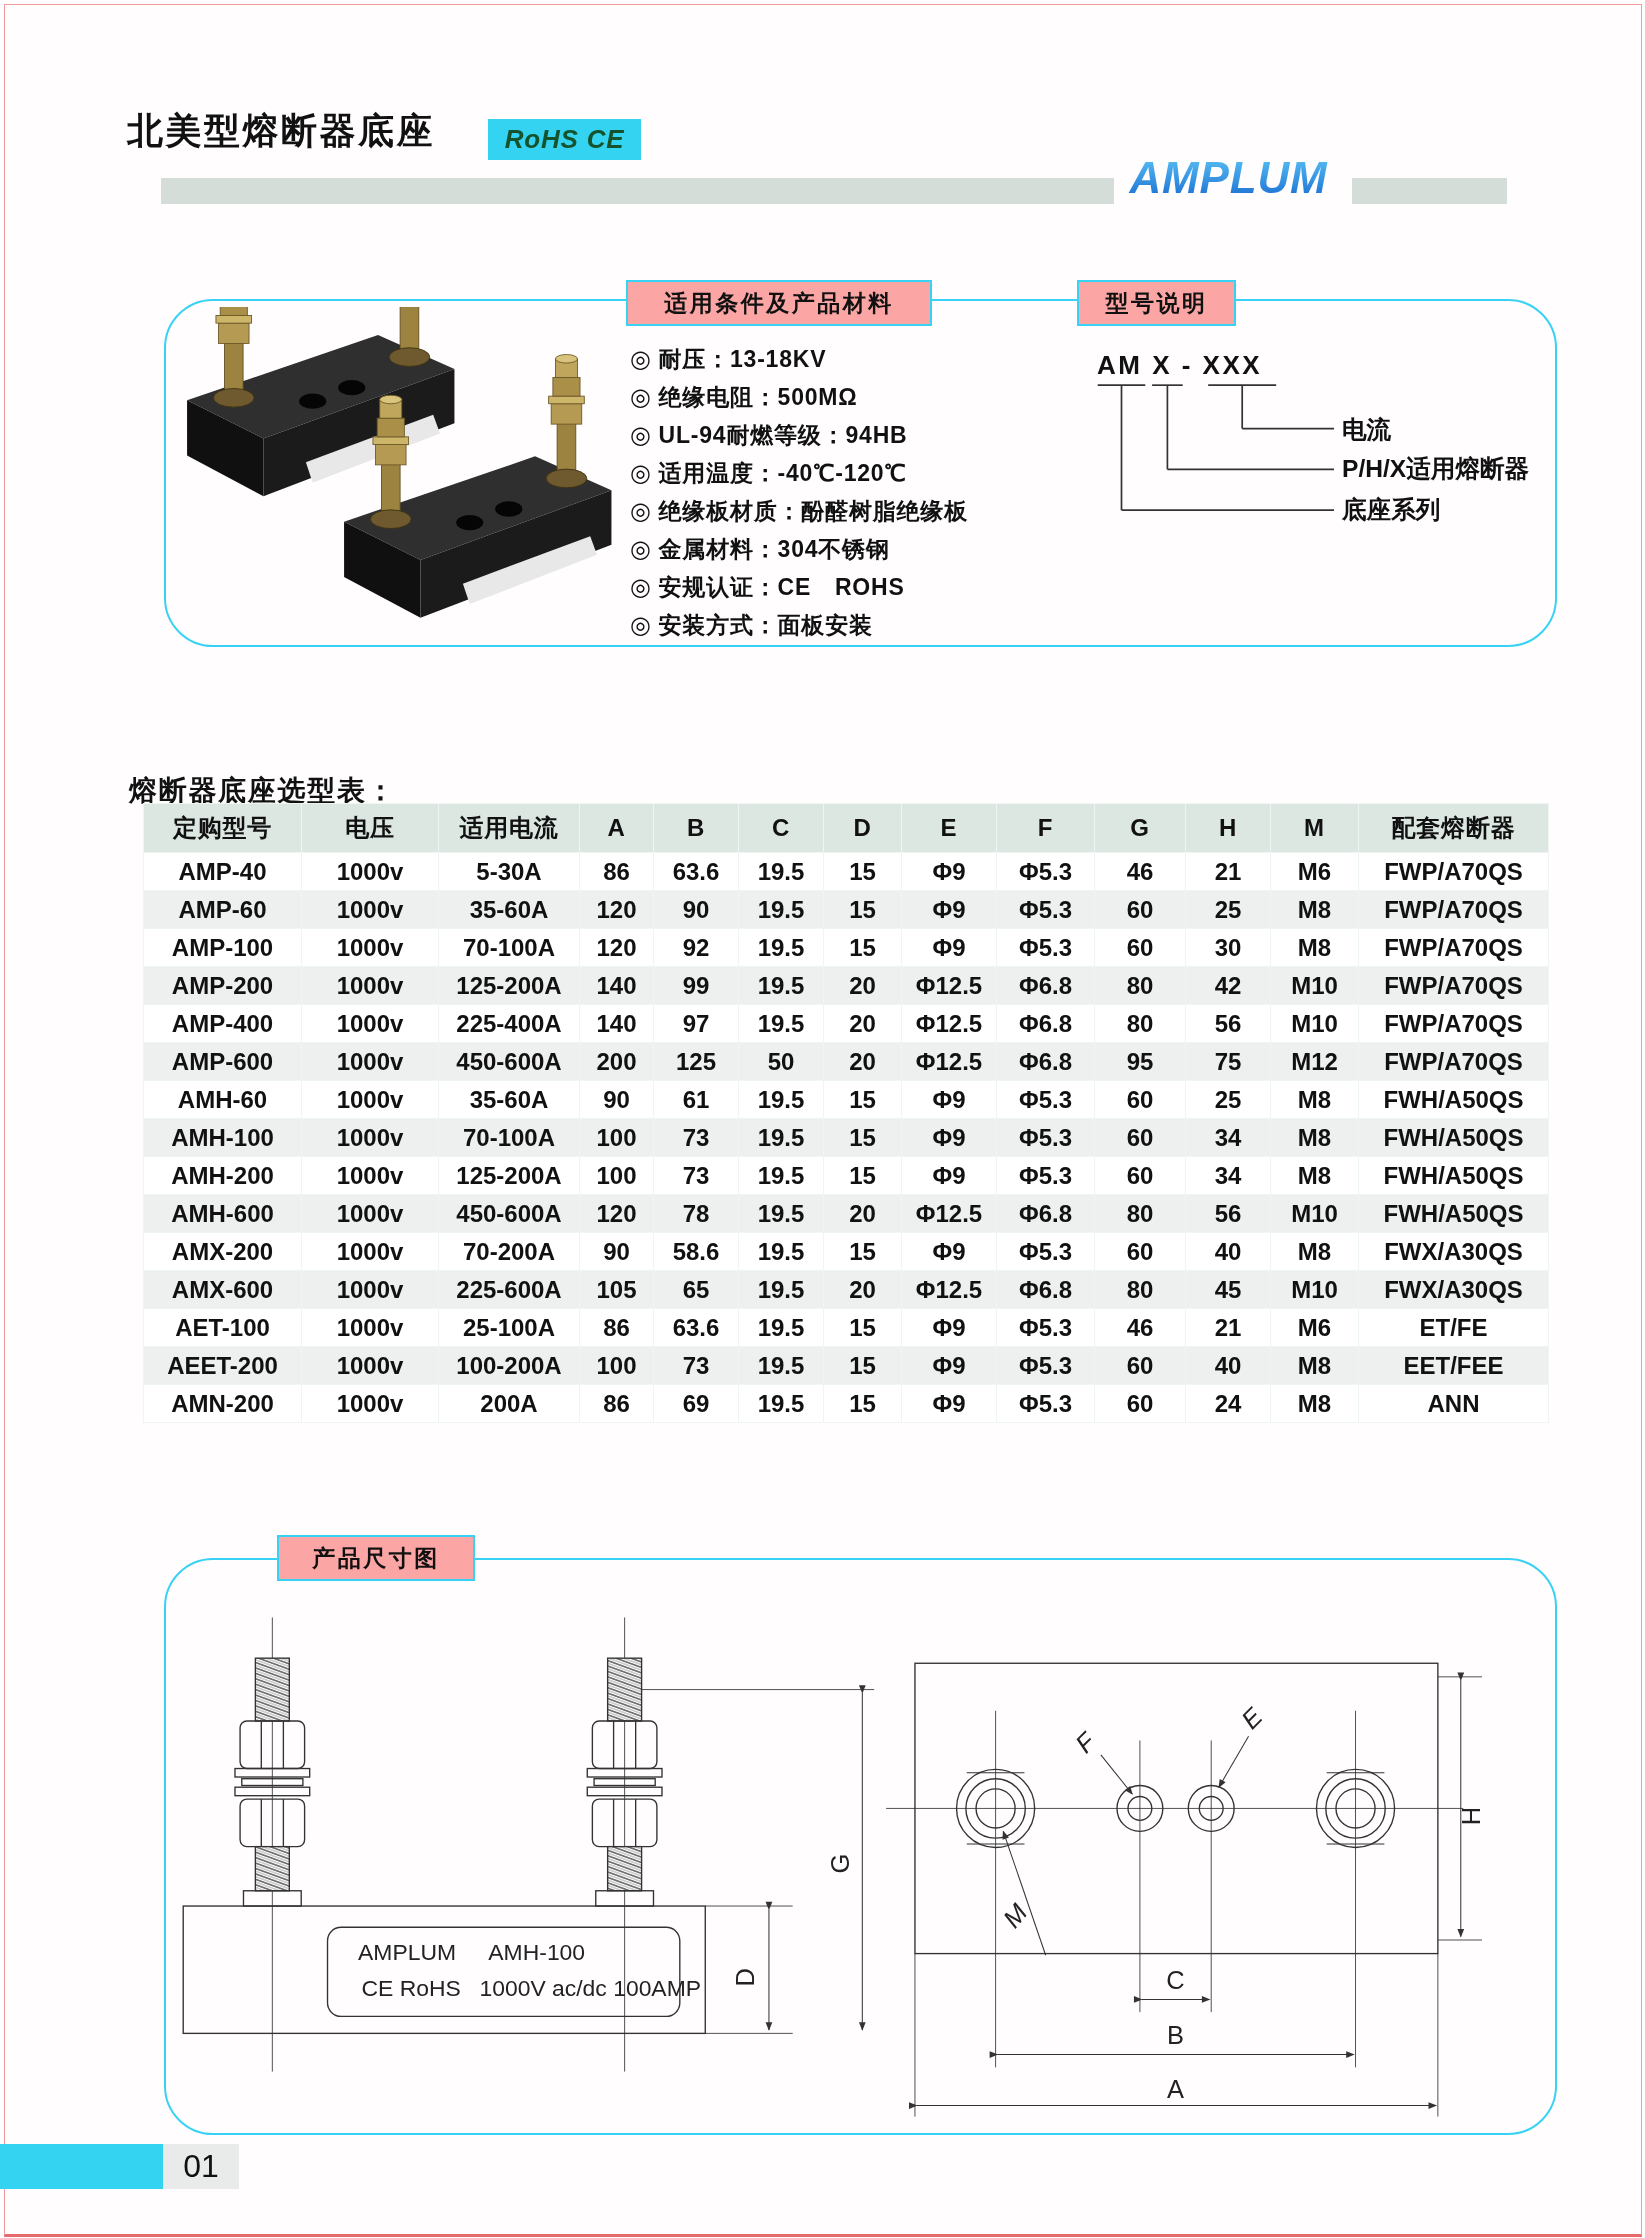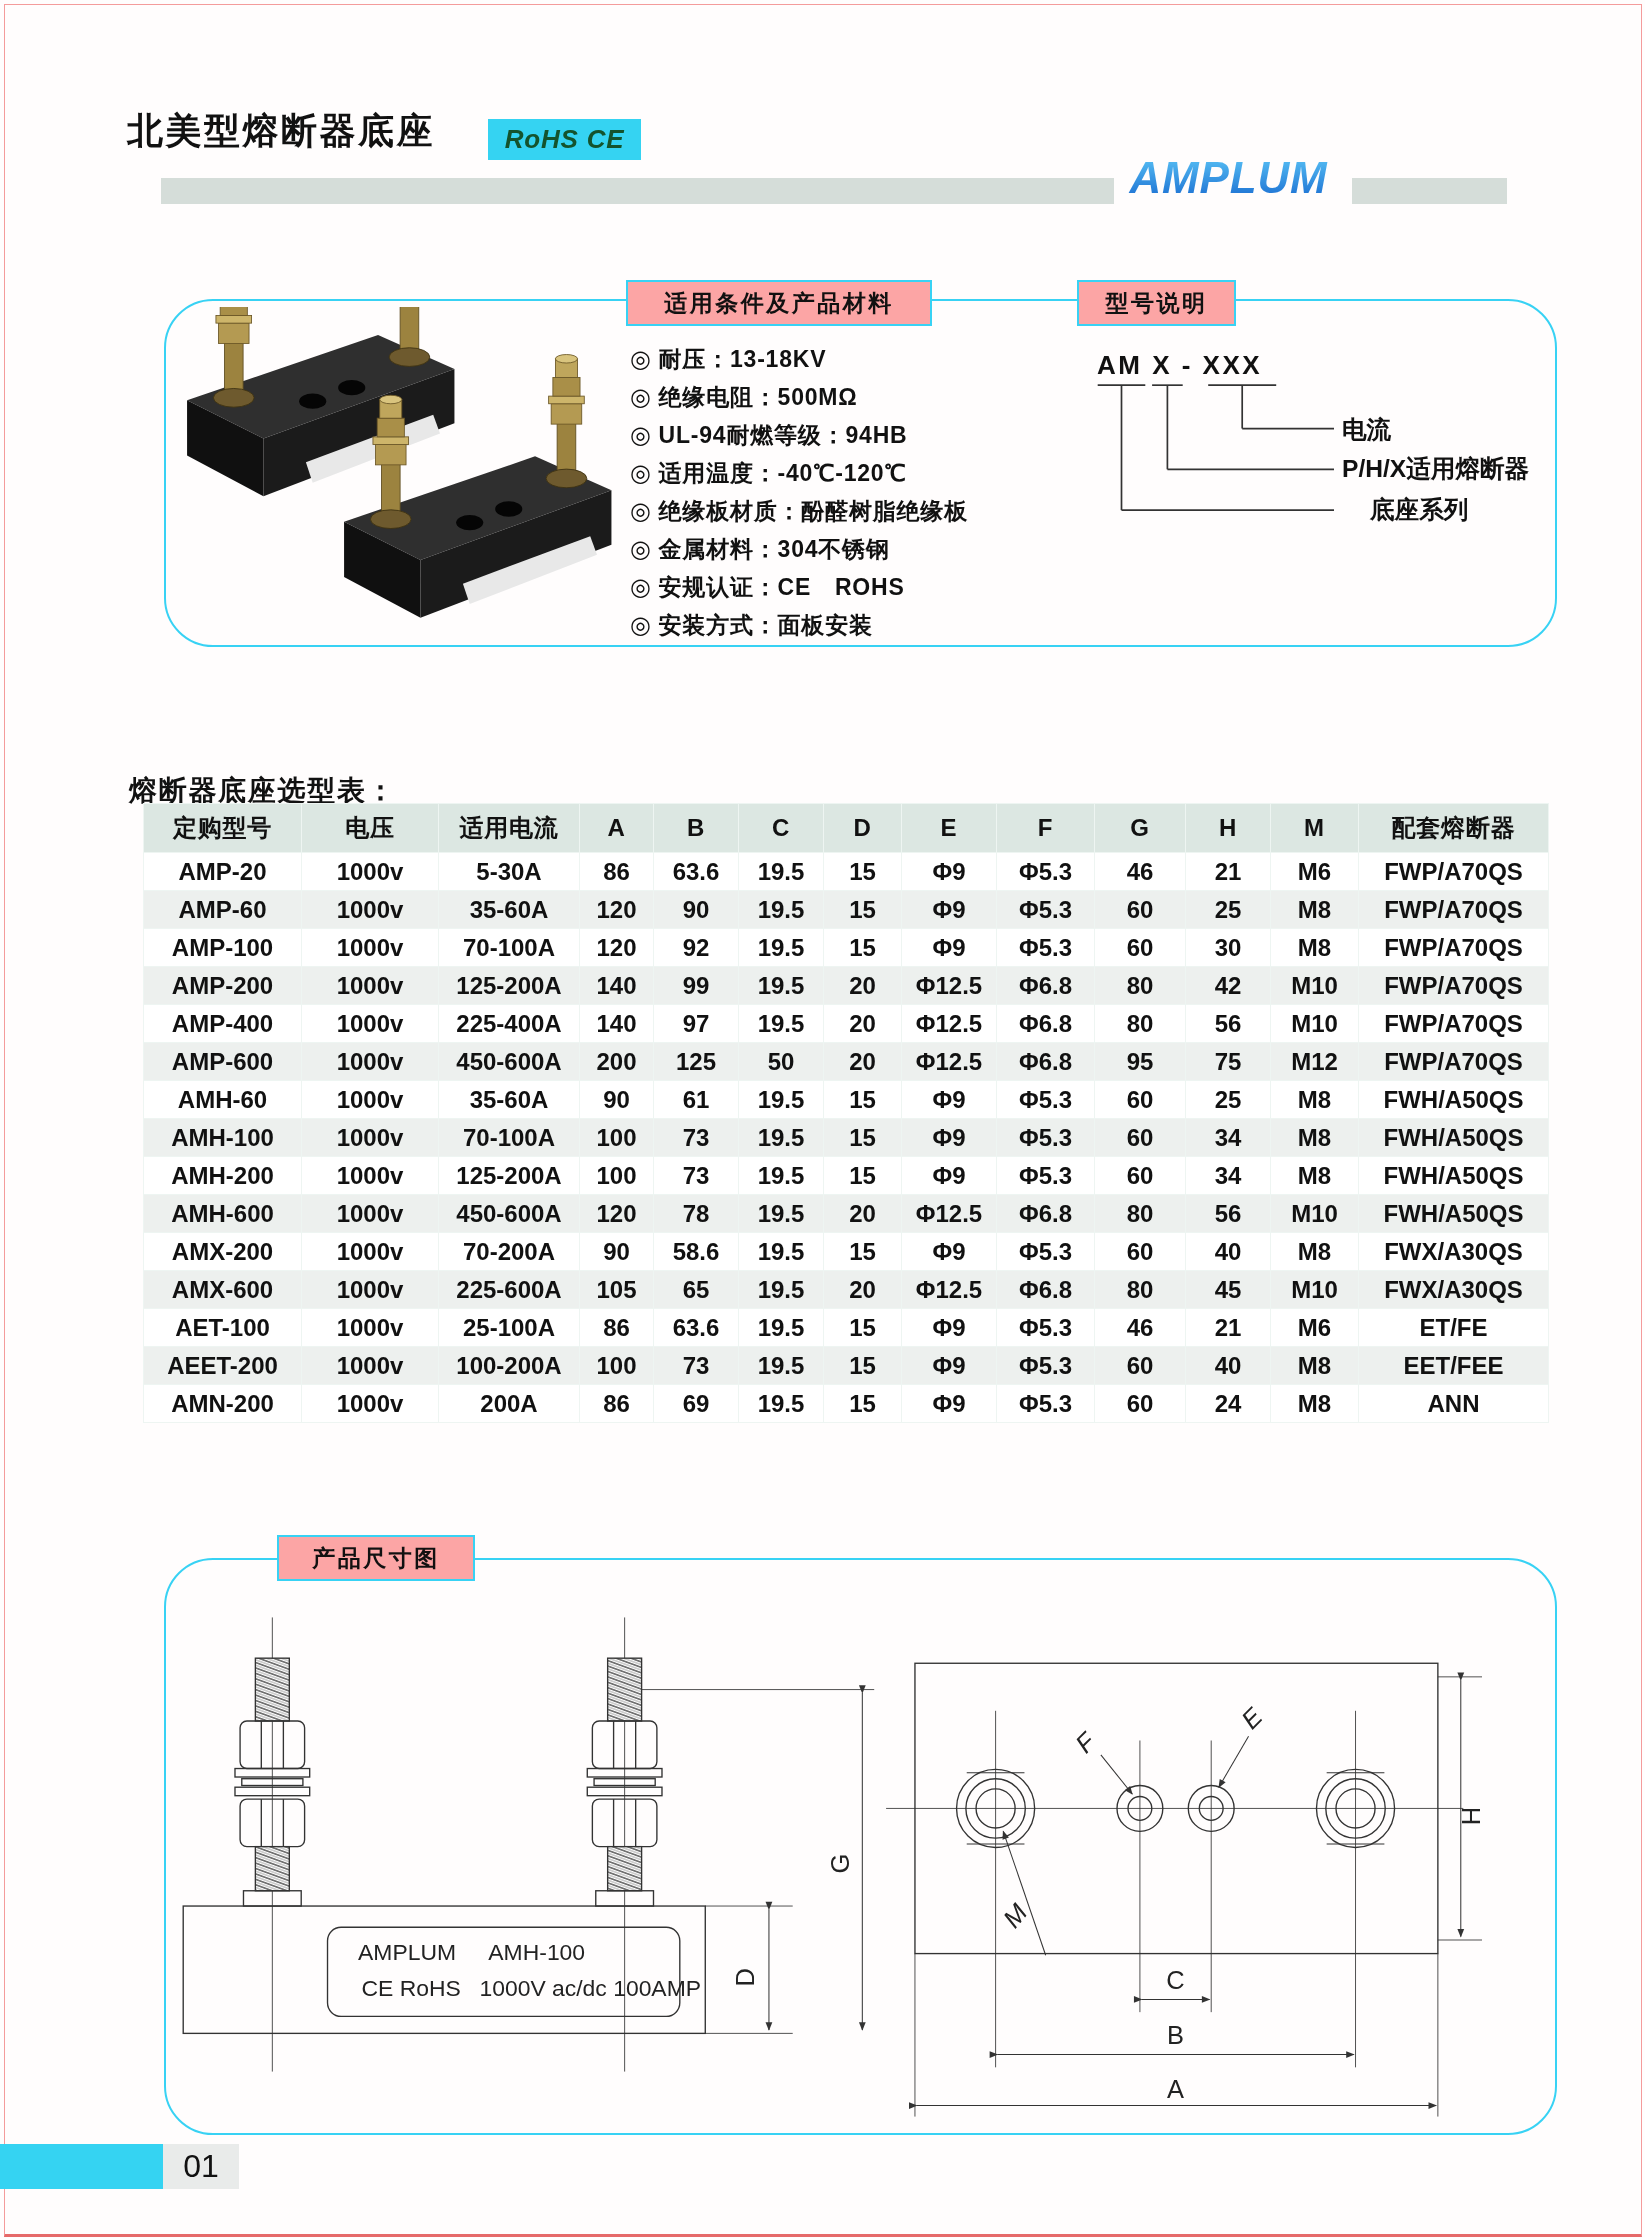--- a/index.html
+++ b/index.html
@@ -39,21 +39,21 @@
   .cond-item { height:38px; display:flex; align-items:center; font-size:23px; font-weight:bold;
           letter-spacing:0.8px; white-space:pre; }
   .cond-item .bullet { margin-right:6.8px; font-weight:normal; font-size:24px; }
 
   
   .legend-code { position:absolute; left:1097px; top:350px; font-size:26px; font-weight:bold;
           letter-spacing:2.5px; z-index:2; }
   .legend-label { position:absolute; left:1342px; font-size:24.6px; font-weight:bold; z-index:2; }
   #legend-label-0 { top:413px; }
   #legend-label-1 { top:452px; }
-  #legend-label-2 { top:493px;margin-left:28px; }
+  #legend-label-2 { top:493px; }
   .legend-lines { position:absolute; left:1062px; top:340px; z-index:1; }
 
   
   .sel-title { position:absolute; left:129px; top:772px; font-size:28px; font-weight:bold;
           letter-spacing:1.7px; }
   table.sel { position:absolute; left:143px; top:803px; border-collapse:collapse;
           table-layout:fixed; font-size:24px; }
   table.sel th { height:46px; background:#dce7e2; font-weight:bold; border:1.7px solid #eef5f2;
           text-align:center; letter-spacing:0.8px; }
   table.sel td { height:35px; background:#fff; border:1.7px solid #eef5f2; text-align:center;
@@ -165,21 +165,21 @@
           <th style="width: 92px;">E</th>
           <th style="width: 95px;">F</th>
           <th style="width: 88px;">G</th>
           <th style="width: 82px;">H</th>
           <th style="width: 85px;">M</th>
           <th style="width: 187px;">配套熔断器</th>
         </tr>
       </thead>
     <tbody id="sel-body">
         <tr>
-          <td>AMP-20</td>
+          <td>AMP-40</td>
           <td>1000v</td>
           <td>5-30A</td>
           <td>86</td>
           <td>63.6</td>
           <td>19.5</td>
           <td>15</td>
           <td>Φ9</td>
           <td>Φ5.3</td>
           <td>46</td>
           <td>21</td>

